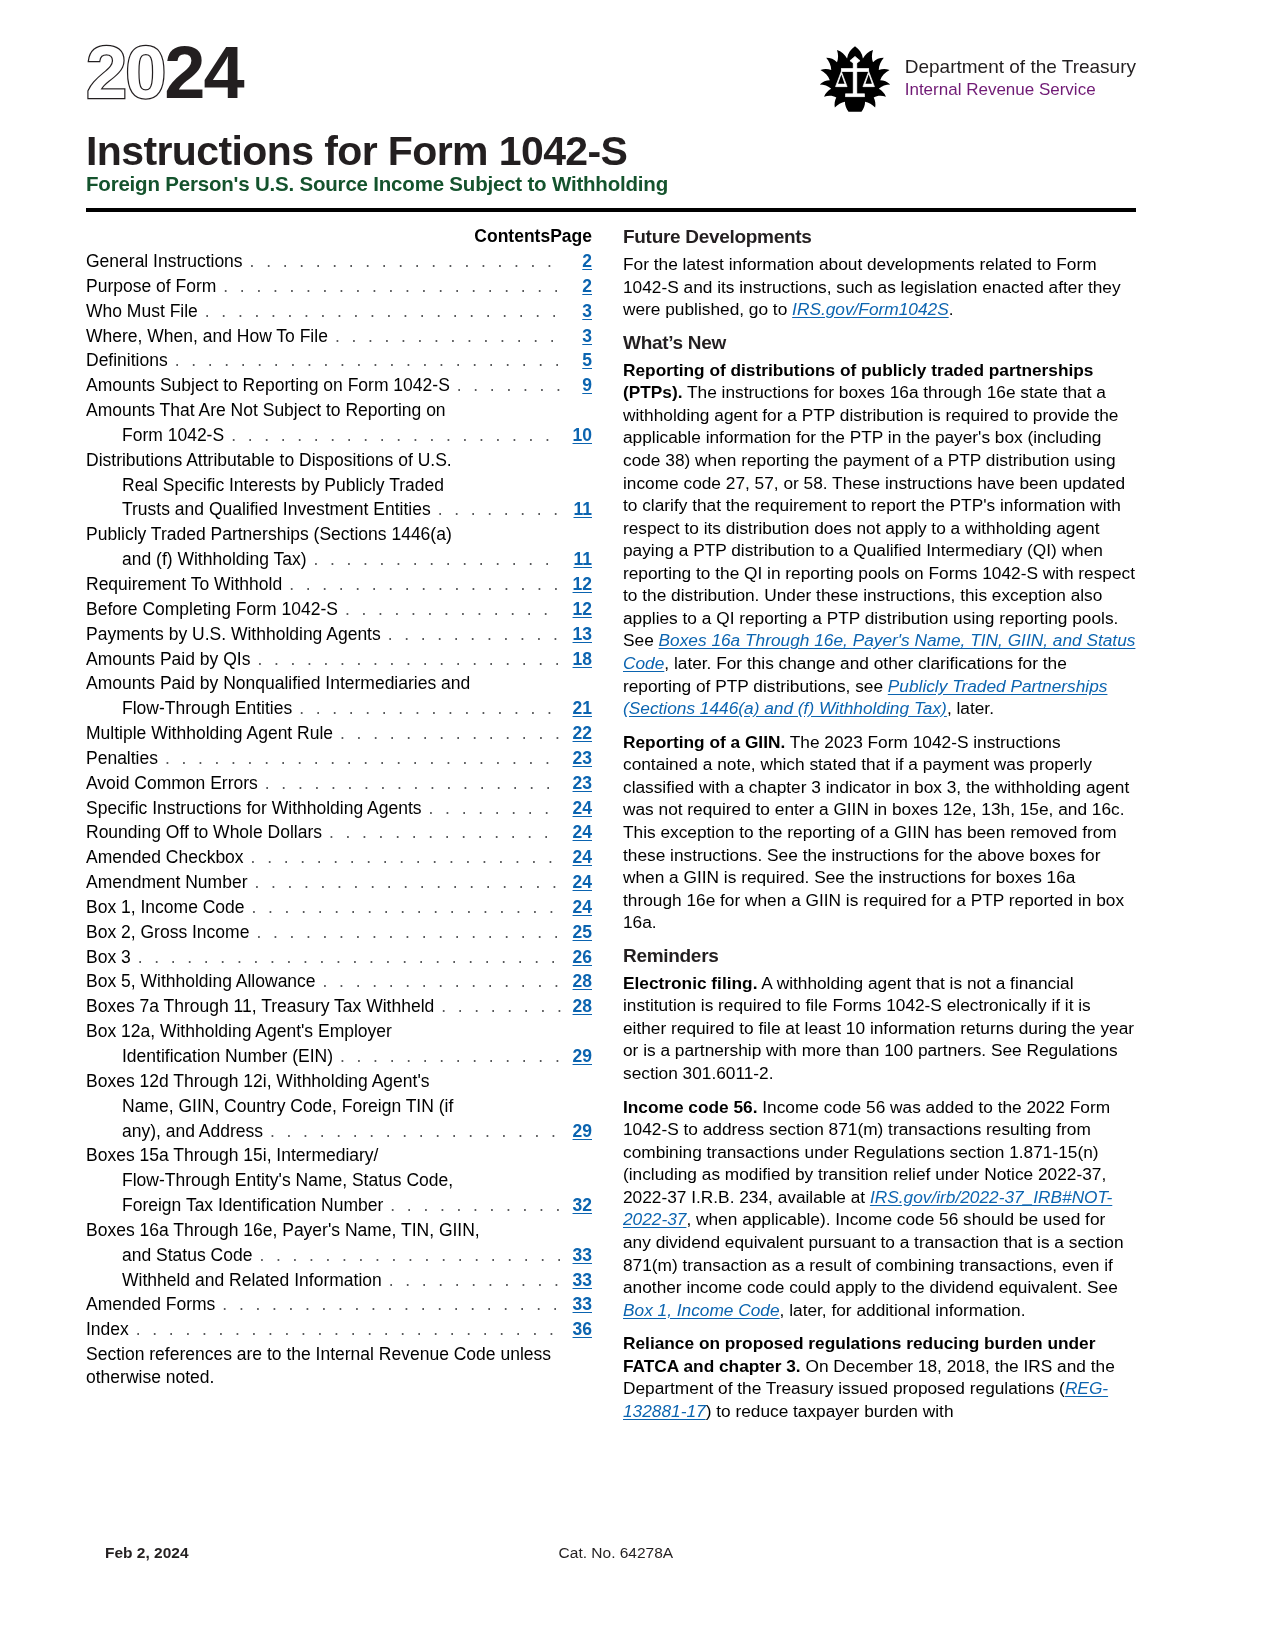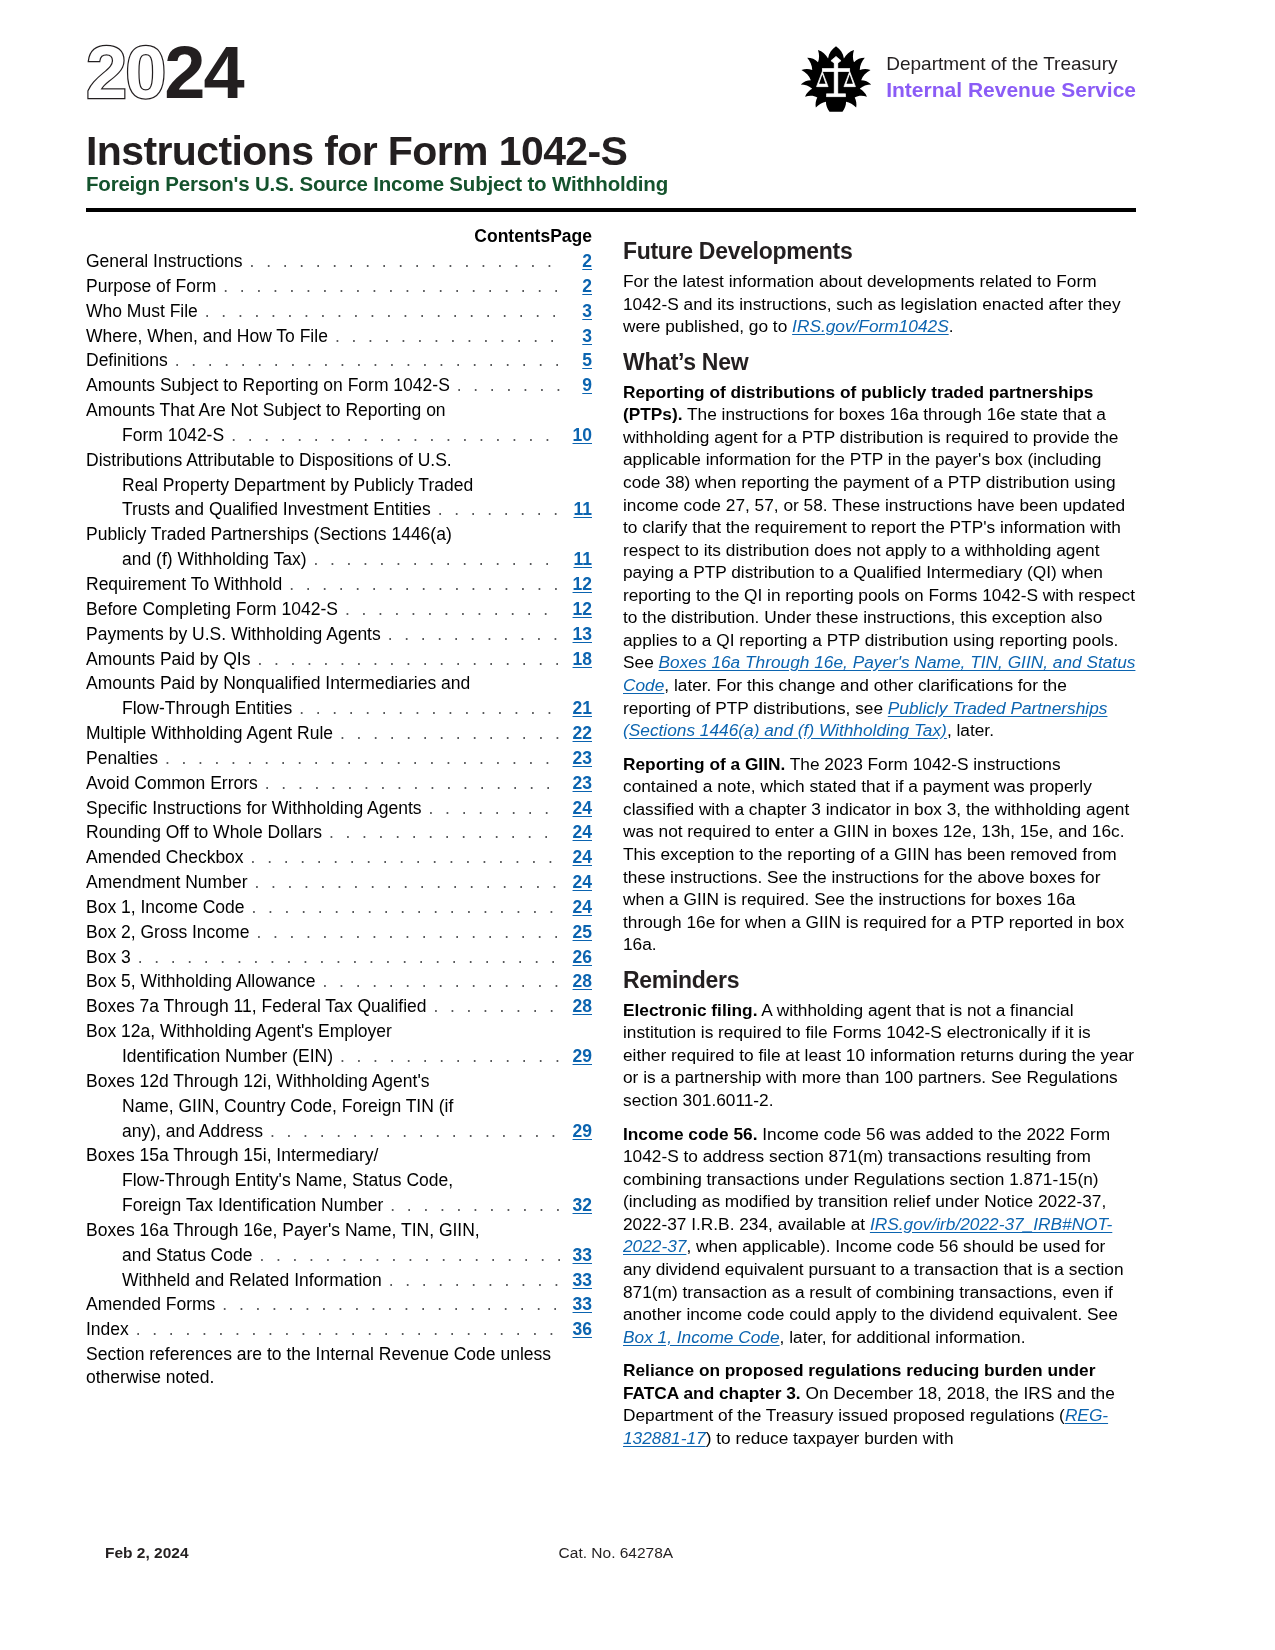--- a/index.html
+++ b/index.html
@@ -79,23 +79,23 @@
   }
   .irs-text {
     line-height: 1.28;
   }
   .irs-dept {
     font-size: 19px;
     color: #231f20;
     white-space: nowrap;
   }
   .irs-name {
-    font-size: 21px;
-    font-weight: bold;
-    color: #8b5cf6;
+    font-size: 17px;
+    font-weight: normal;
+    color: #701a75;
     white-space: nowrap;
   }
   .header-rule {
     position: absolute;
     left: 86px;
     top: 208px;
     width: 1050px;
     height: 4px;
     background: #000000;
   }
@@ -164,23 +164,23 @@
     text-underline-offset: 2px;
   }
   .toc-note {
     font-size: 17.5px;
     line-height: 1.33;
     margin-top: 1px;
   }
 
   
   h2.sec {
-    font-size: 23px;
-    font-weight: bold;
-    margin: 12px 0 5px 0;
+    font-size: 19px;
+    font-weight: bold;
+    margin: 0 0 5px 0;
     letter-spacing: -0.3px;
     color: #231f20;
   }
   h2.sec.tight {
     margin-top: 9px;
   }
   p.body {
     font-size: 17.3px;
     line-height: 1.305;
     margin: 0 0 11px 0;
@@ -319,21 +319,21 @@
             <span class="toc-label cont">Form 1042-S</span>
             <span class="toc-leader">. . . . . . . . . . . . . . . . . . . . . . . . . . . . . . . . . . . . . . . . . . . . . . . . . . . . . . . . . . . . . . . . . . . . . . . . . . . . . . . . . . . . . . . . . . </span>
             <span class="toc-page">10</span>
           </div>
         </div>
         <div class="toc-item">
           <div class="toc-row">
             <span class="toc-label">Distributions Attributable to Dispositions of U.S.</span>
           </div>
           <div class="toc-row">
-            <span class="toc-label cont">Real Property Department by Publicly Traded</span>
+            <span class="toc-label cont">Real Specific Interests by Publicly Traded</span>
           </div>
           <div class="toc-row">
             <span class="toc-label cont">Trusts and Qualified Investment Entities</span>
             <span class="toc-leader">. . . . . . . . . . . . . . . . . . . . . . . . . . . . . . . . . . . . . . . . . . . . . . . . . . . . . . . . . . . . . . . . . . . . . . . . . . . . . . . . . . . . . . . . . . </span>
             <span class="toc-page">11</span>
           </div>
         </div>
         <div class="toc-item">
           <div class="toc-row">
             <span class="toc-label">Publicly Traded Partnerships (Sections 1446(a)</span>
@@ -454,21 +454,21 @@
         </div>
         <div class="toc-item">
           <div class="toc-row">
             <span class="toc-label">Box 5, Withholding Allowance</span>
             <span class="toc-leader">. . . . . . . . . . . . . . . . . . . . . . . . . . . . . . . . . . . . . . . . . . . . . . . . . . . . . . . . . . . . . . . . . . . . . . . . . . . . . . . . . . . . . . . . . . </span>
             <span class="toc-page">28</span>
           </div>
         </div>
         <div class="toc-item">
           <div class="toc-row">
-            <span class="toc-label">Boxes 7a Through 11, Federal Tax Qualified</span>
+            <span class="toc-label">Boxes 7a Through 11, Treasury Tax Withheld</span>
             <span class="toc-leader">. . . . . . . . . . . . . . . . . . . . . . . . . . . . . . . . . . . . . . . . . . . . . . . . . . . . . . . . . . . . . . . . . . . . . . . . . . . . . . . . . . . . . . . . . . </span>
             <span class="toc-page">28</span>
           </div>
         </div>
         <div class="toc-item">
           <div class="toc-row">
             <span class="toc-label">Box 12a, Withholding Agent's Employer</span>
           </div>
           <div class="toc-row">
             <span class="toc-label cont">Identification Number (EIN)</span>

